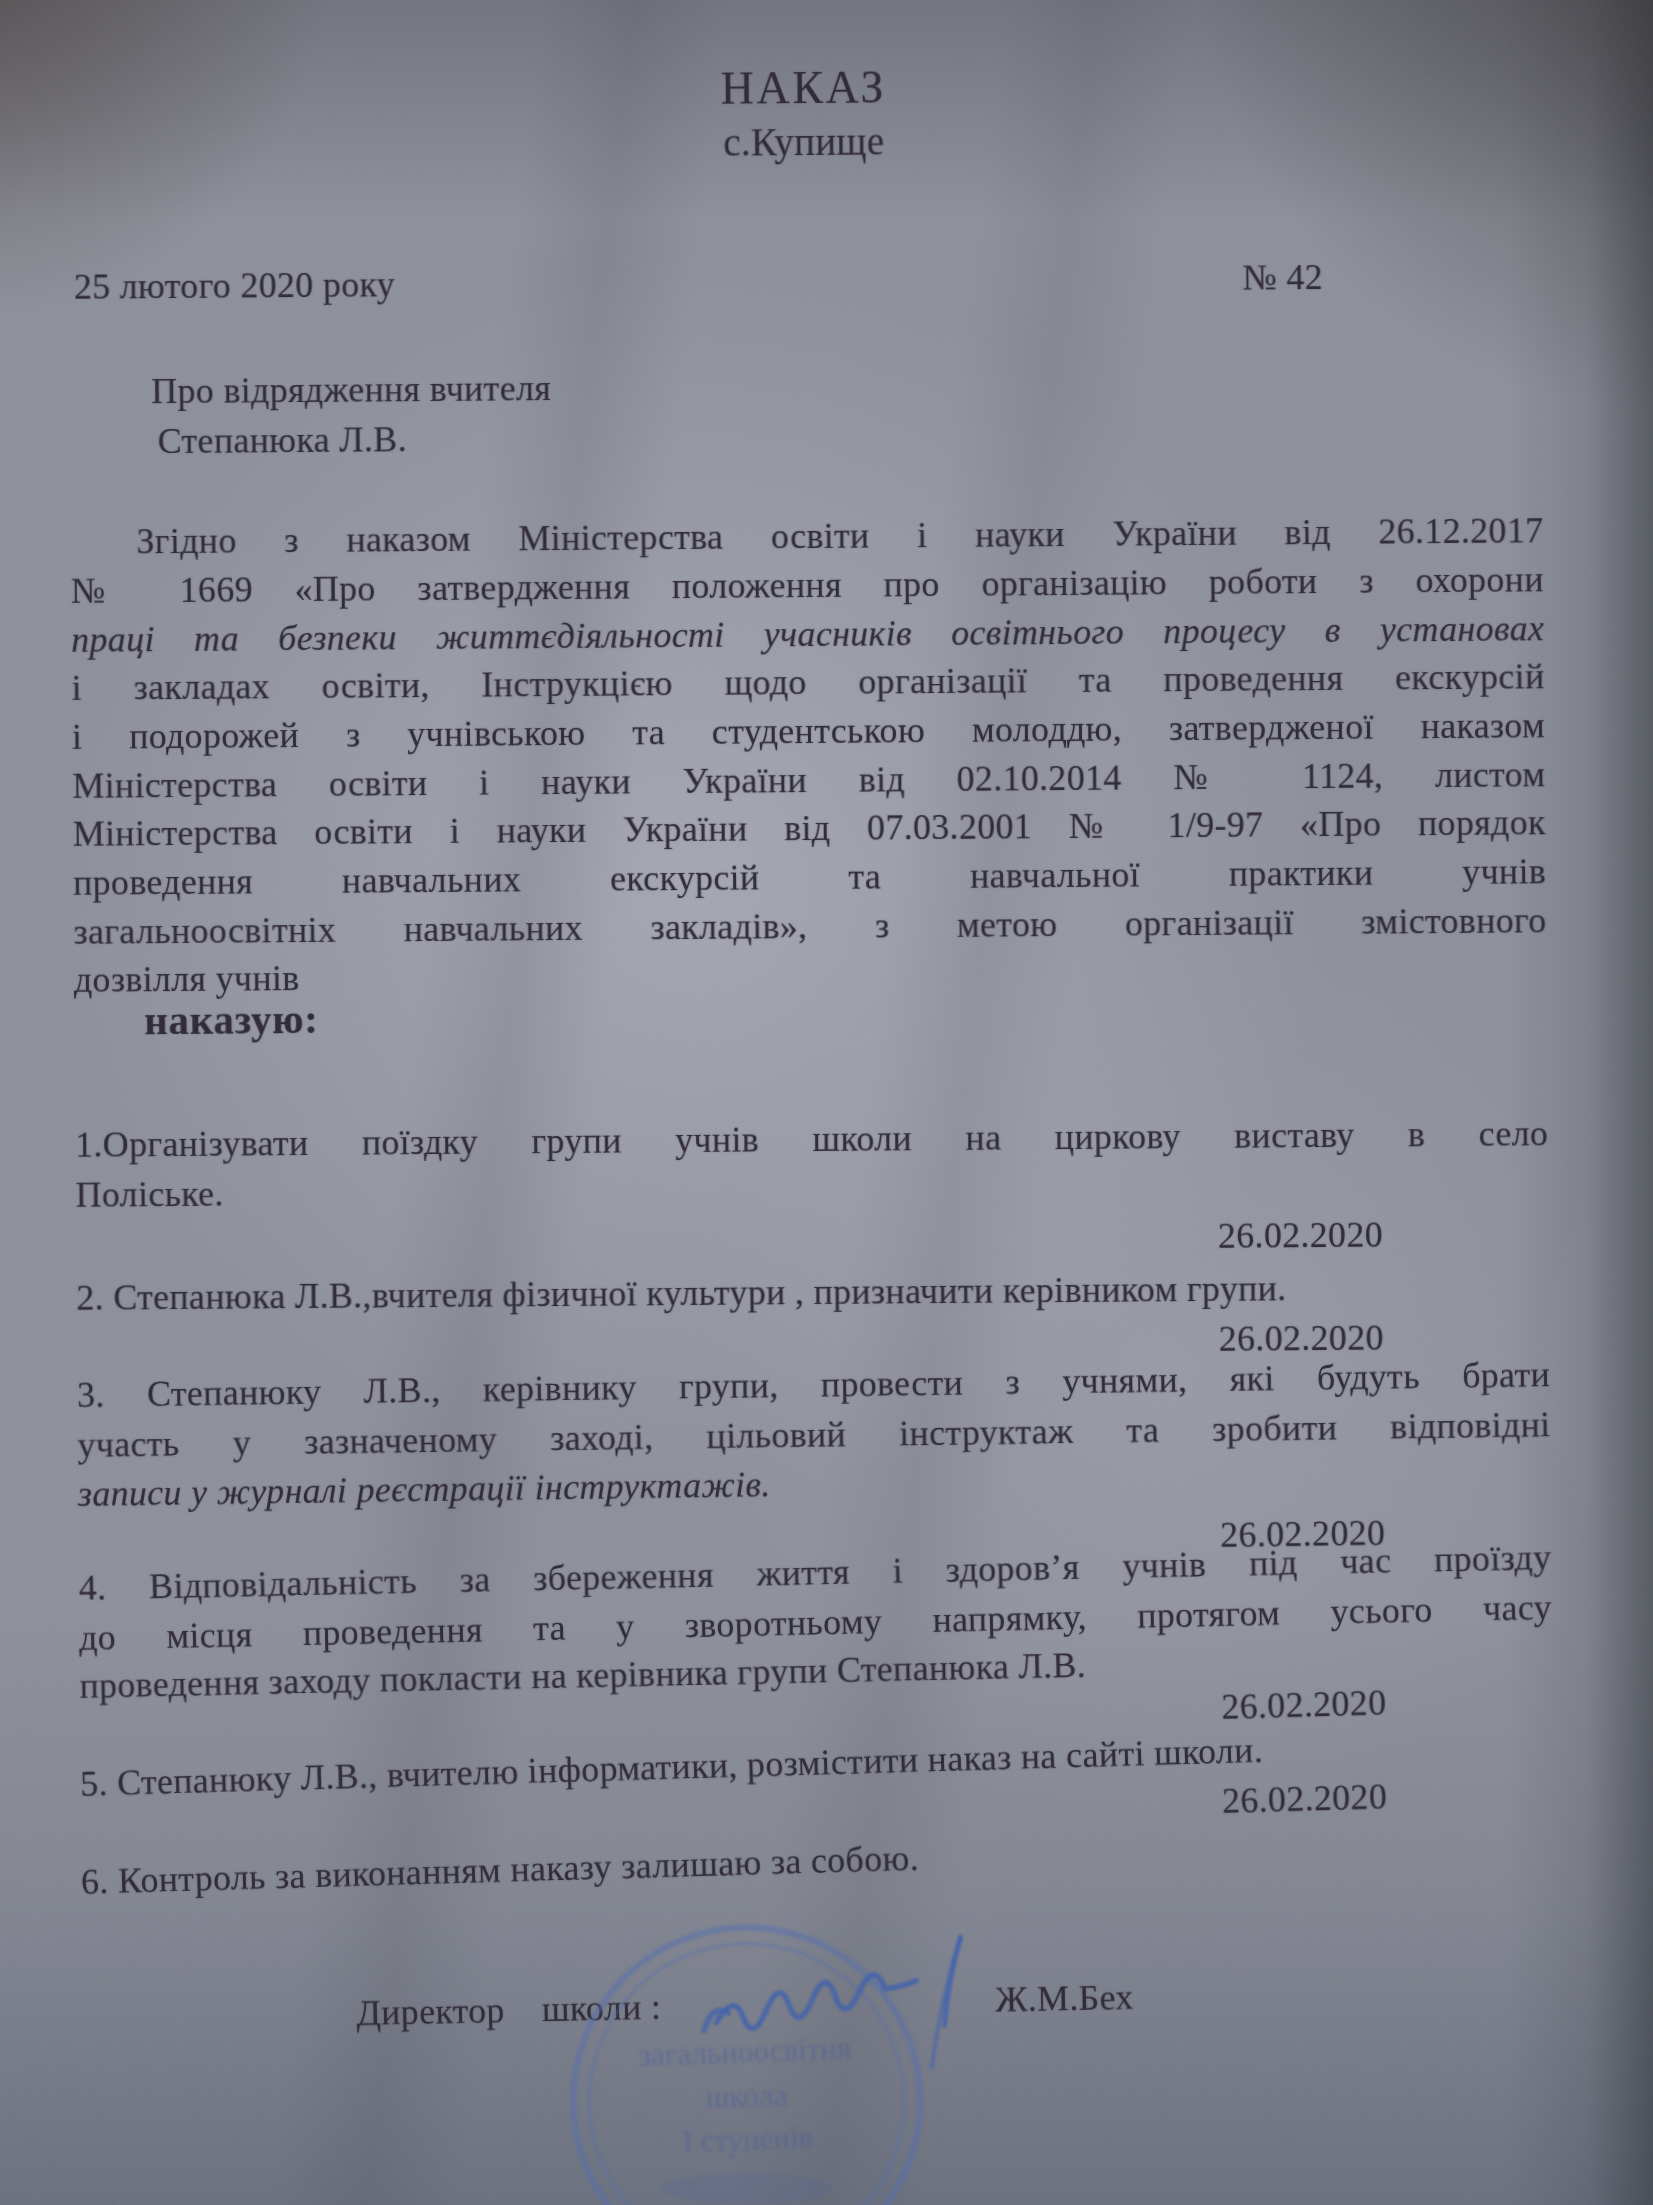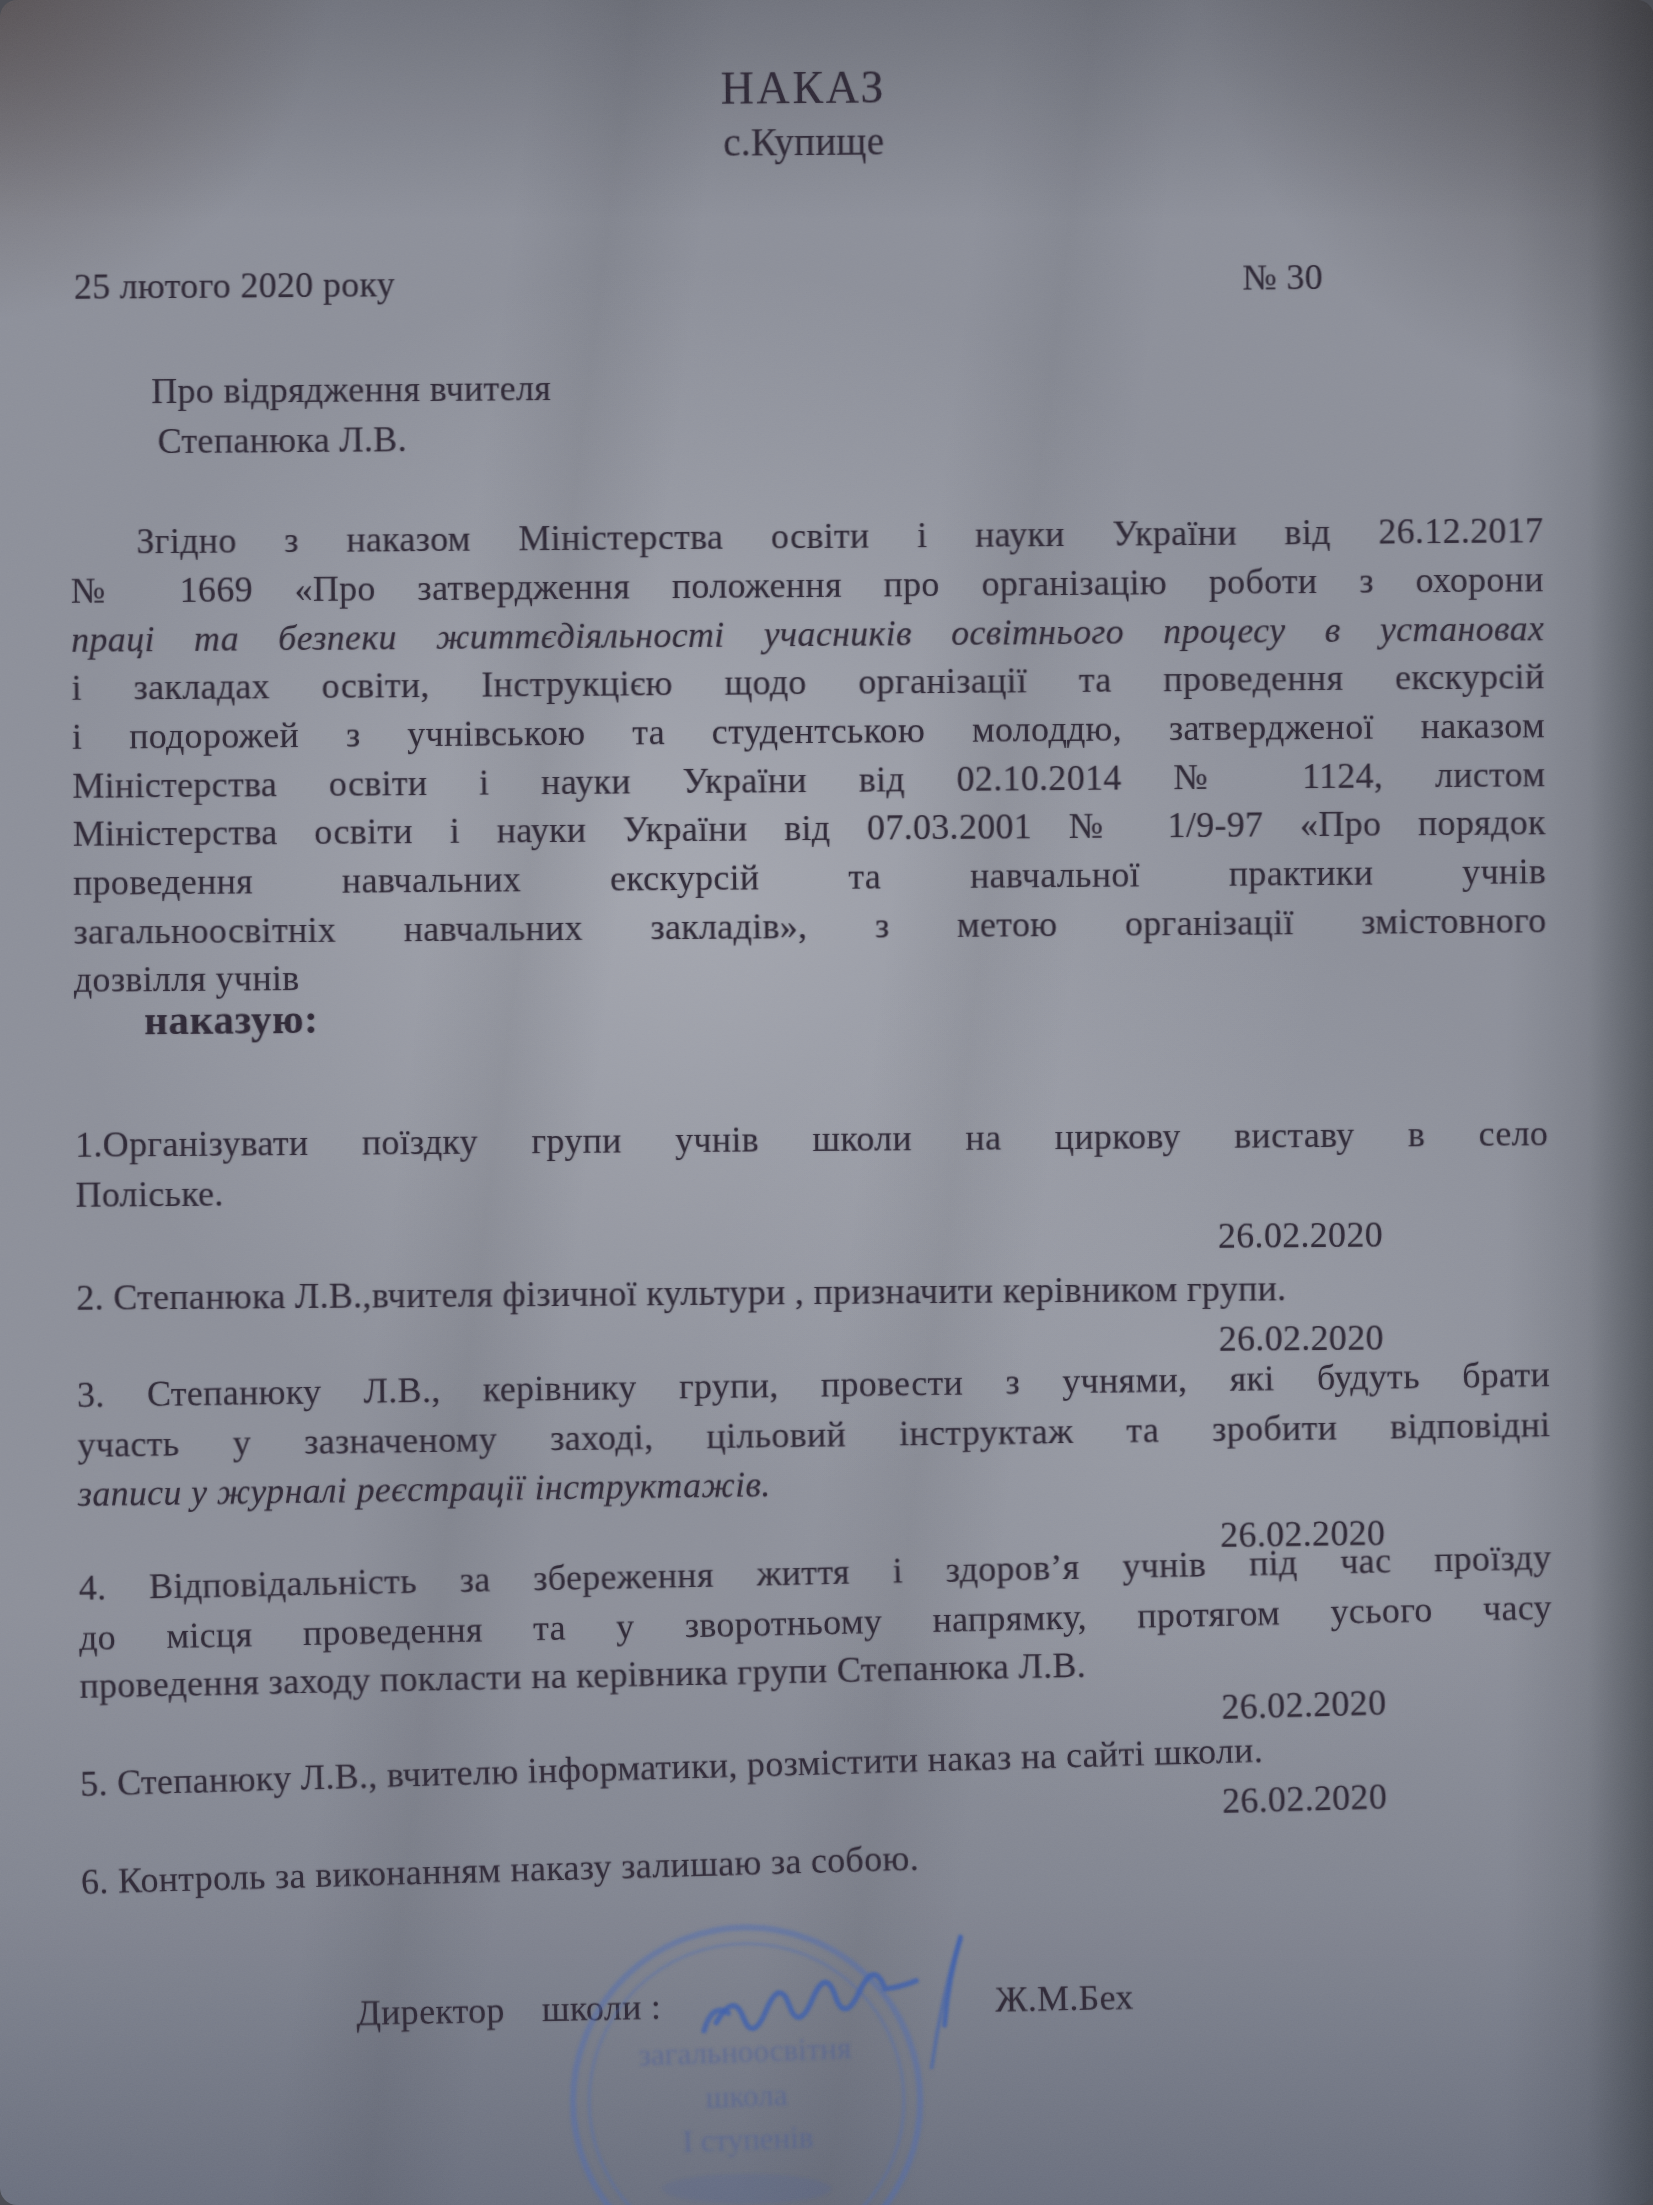--- a/index.html
+++ b/index.html
@@ -10,21 +10,20 @@
     background-color:#8d909a;
     background-image:
       radial-gradient(circle at -2% -2%, rgba(62,48,44,.55), rgba(62,48,44,0) 13%),
       radial-gradient(circle at 101% -3%, rgba(48,44,46,.60), rgba(48,44,46,0) 17%),
       linear-gradient(to left, rgba(38,43,48,.55), rgba(38,43,48,.15) 4%, rgba(38,43,48,0) 9%),
       linear-gradient(97deg, rgba(52,54,62,0) 28%, rgba(52,54,62,.12) 33%, rgba(52,54,62,0) 38%, rgba(52,54,62,0) 52%, rgba(52,54,62,.10) 57%, rgba(52,54,62,0) 62%),
       linear-gradient(to bottom, rgba(60,62,70,.35), rgba(60,62,70,0) 10%),
       linear-gradient(to top, rgba(64,72,92,.45), rgba(64,72,92,.14) 14%, rgba(64,72,92,0) 27%),
       radial-gradient(ellipse 55% 40% at 42% 40%, rgba(198,200,207,.42), rgba(198,200,207,0) 70%),
       radial-gradient(ellipse 40% 30% at 70% 62%, rgba(185,188,196,.25), rgba(185,188,196,0) 70%);
-    border-radius: 17px;
   }
   .content{
     position:absolute;left:74px;top:0;width:1473px;height:2205px;
     color:#2d2735;
     transform:rotate(-.45deg);transform-origin:50% 45%;
     filter:blur(0.7px);
     text-shadow:0 0 2px rgba(45,39,53,.35);
   }
   .row{position:absolute;left:0;width:100%;font-size:36px;line-height:1.32;letter-spacing:0.3px;}
   .j{text-align:justify;text-align-last:justify;}
@@ -48,21 +47,21 @@
 <body>
 
 <div class="photo">
   <div class="content">
 
     <div class="row c title" style="top:58px">НАКАЗ</div>
     <div class="row c place" style="top:116px">с.Купище</div>
 
     <div class="row" style="top:258px">
       <span class="abs nw" style="left:5.4px">25 лютого 2020 року</span>
-      <span class="abs nw" style="left:1174px">№ 30</span>
+      <span class="abs nw" style="left:1174px">№ 42</span>
     </div>
 
     <div class="row subj" style="top:363px">Про відрядження вчителя</div>
     <div class="row subj2" style="top:413px">Степанюка Л.В.</div>
 
     <div class="row j ind" style="top:513px">Згідно з наказом Міністерства освіти і науки України від 26.12.2017</div>
     <div class="row j" style="top:562px">№ 1669 «Про затвердження положення про організацію роботи з охорони</div>
     <div class="row j i" style="top:611px">праці та безпеки життєдіяльності учасників освітнього процесу в установах</div>
     <div class="row j" style="top:659px">і закладах освіти, Інструкцією щодо організації та проведення екскурсій</div>
     <div class="row j" style="top:708px">і подорожей з учнівською та студентською молоддю, затвердженої наказом</div>

